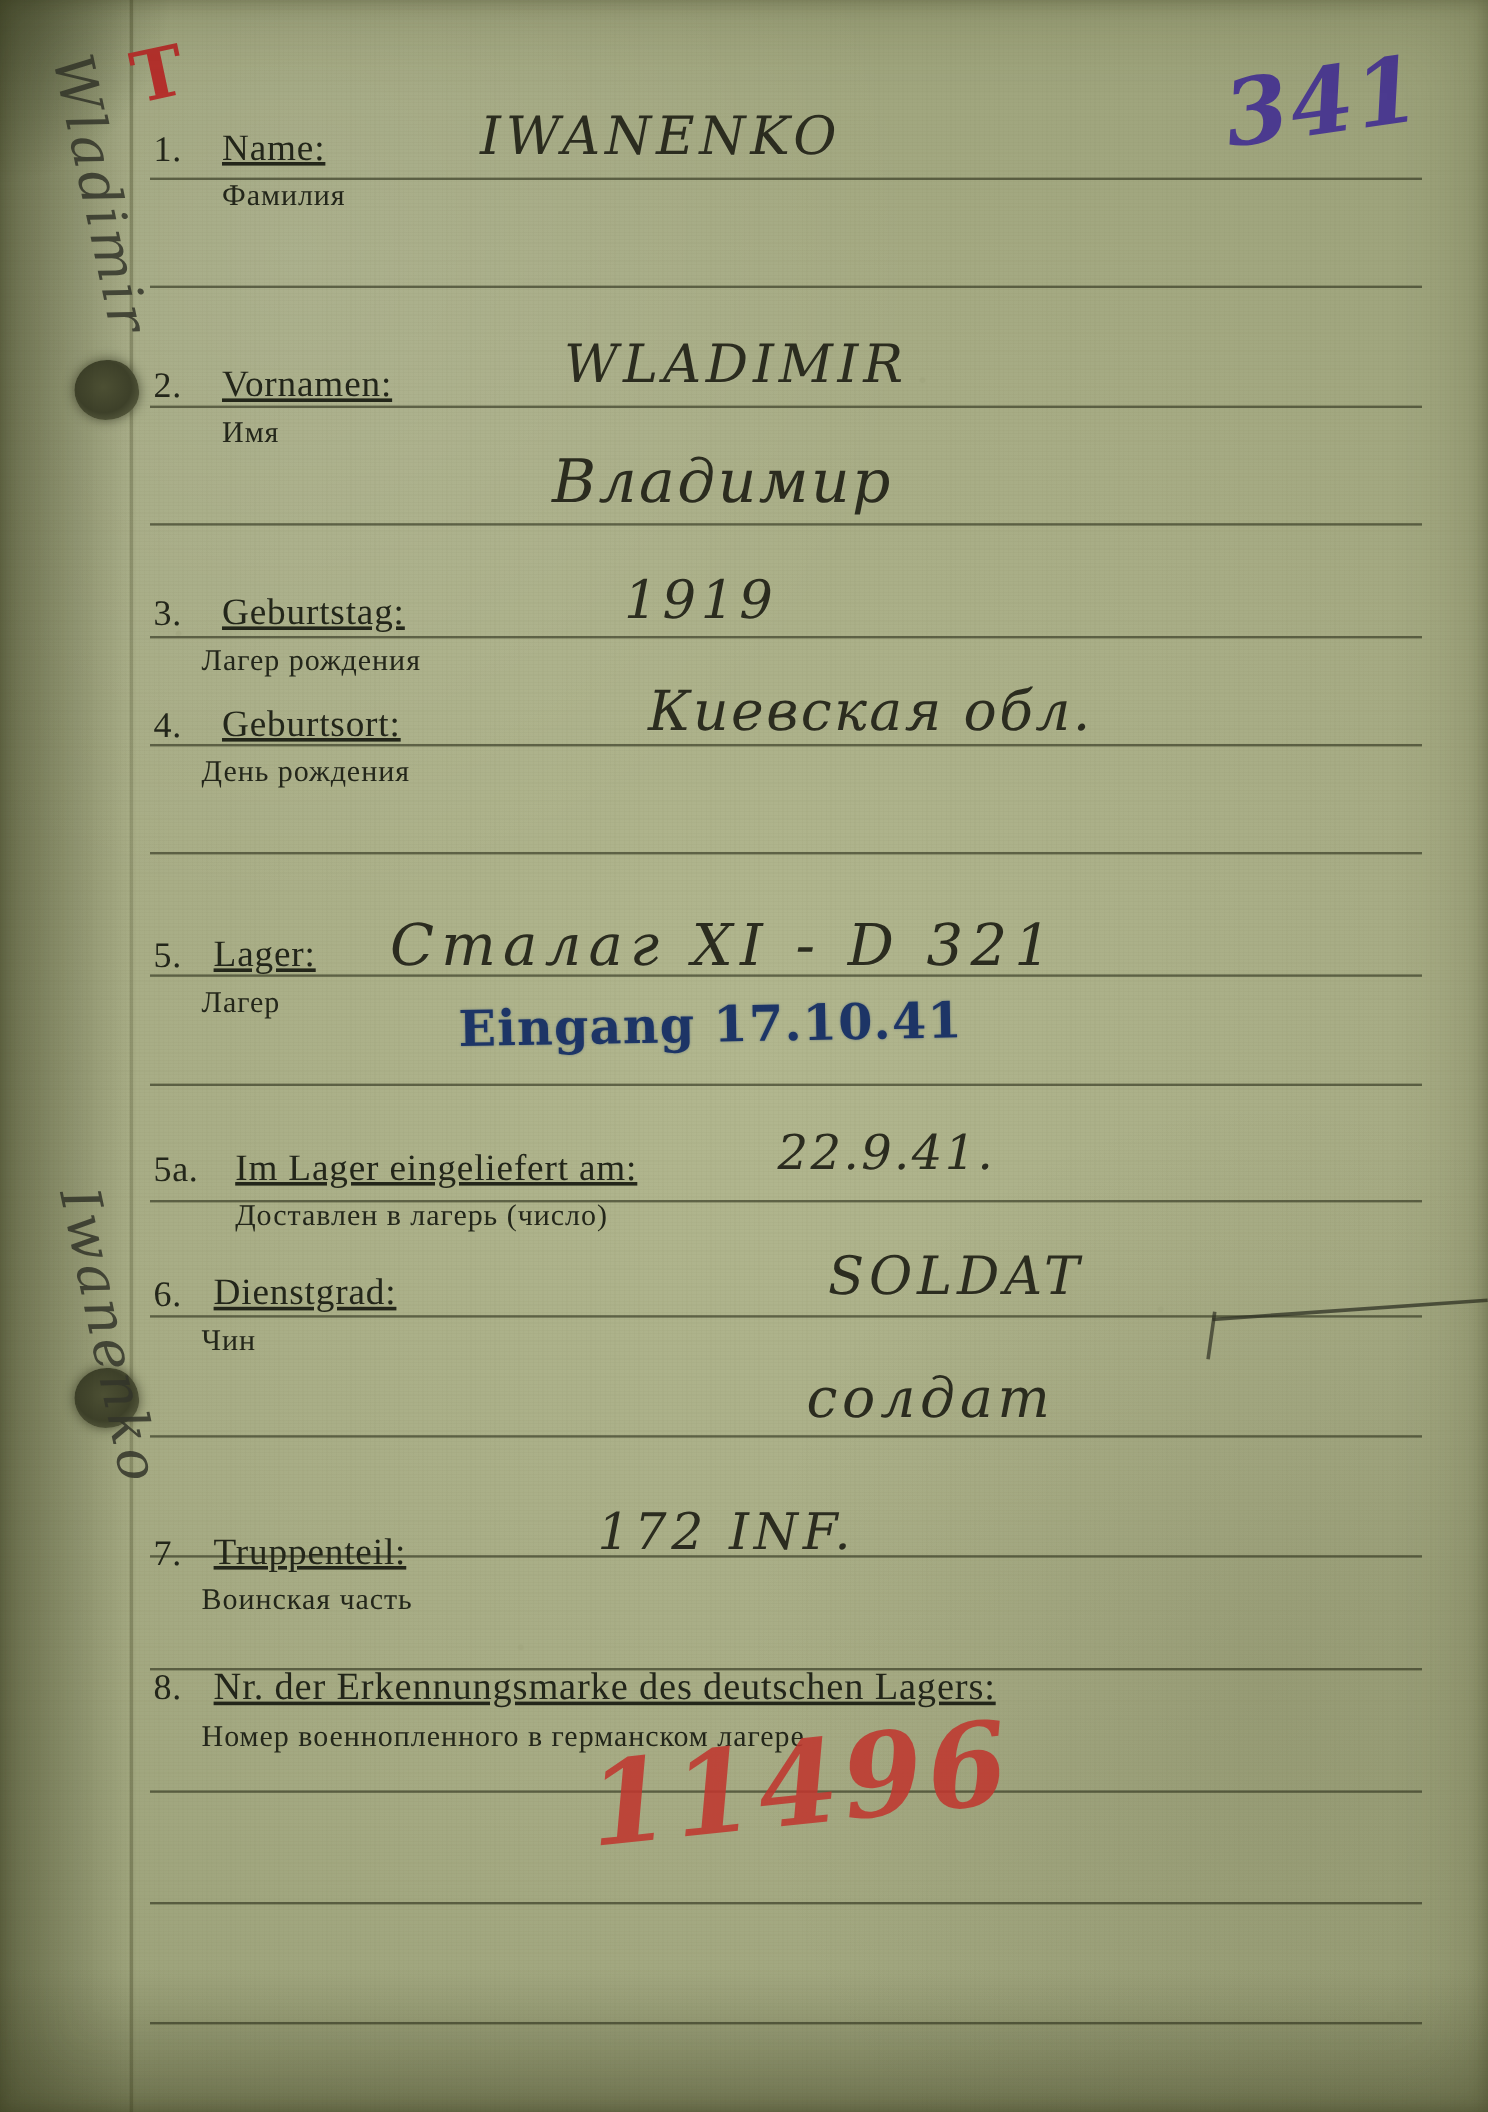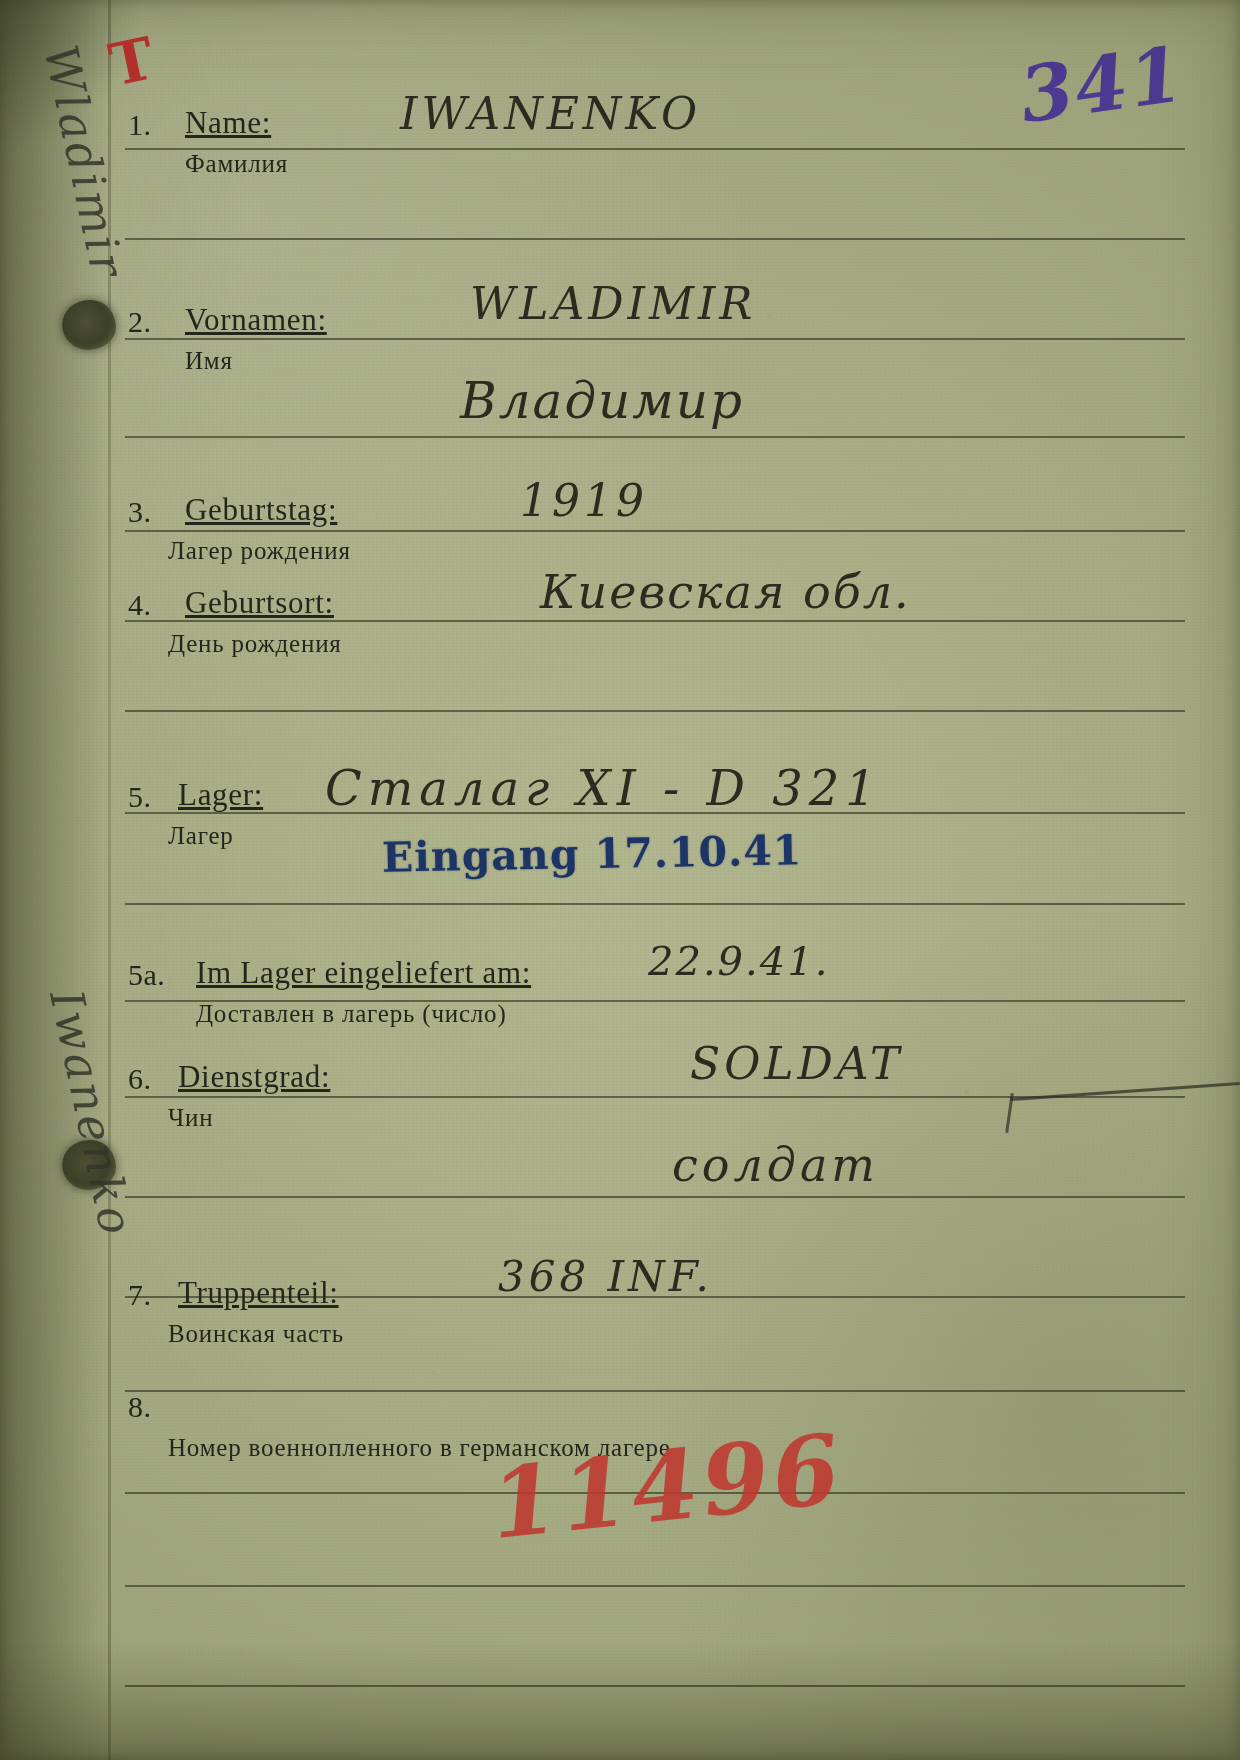--- a/index.html
+++ b/index.html
@@ -267,20 +267,21 @@
   <div class="fld de" style="left:178px; top:1059px">Dienstgrad:</div>
   <div class="fld ru" style="left:168px; top:1104px">Чин</div>
   <div class="hand cyr" style="left:672px; top:1138px; font-size:46px; letter-spacing:4px">солдат</div>
   <div class="hand lat" style="left:690px; top:1038px; font-size:44px">SOLDAT</div>
   <div class="pencil-stroke"></div>
   <div class="pencil-stroke2"></div>
 
   <div class="fld num" style="left:128px; top:1278px">7.</div>
   <div class="fld de" style="left:178px; top:1275px">Truppenteil:</div>
   <div class="fld ru" style="left:168px; top:1320px">Воинская часть</div>
-  <div class="hand lat" style="left:498px; top:1252px; font-size:42px">368 INF.</div>
+  <div class="hand lat" style="left:498px; top:1252px; font-size:42px">172 INF.</div>
 
   <div class="fld num" style="left:128px; top:1390px">8.</div>
+  <div class="fld de" style="left:178px; top:1387px; font-size:32px">Nr. der Erkennungsmarke des deutschen Lagers:</div>
   <div class="fld ru" style="left:168px; top:1434px">Номер военнопленного в германском лагере</div>
   <div class="rednum" style="left:490px; top:1430px">11496</div>
 
   <div class="edge-dark"></div>
 </div>
 
 </body></html>

